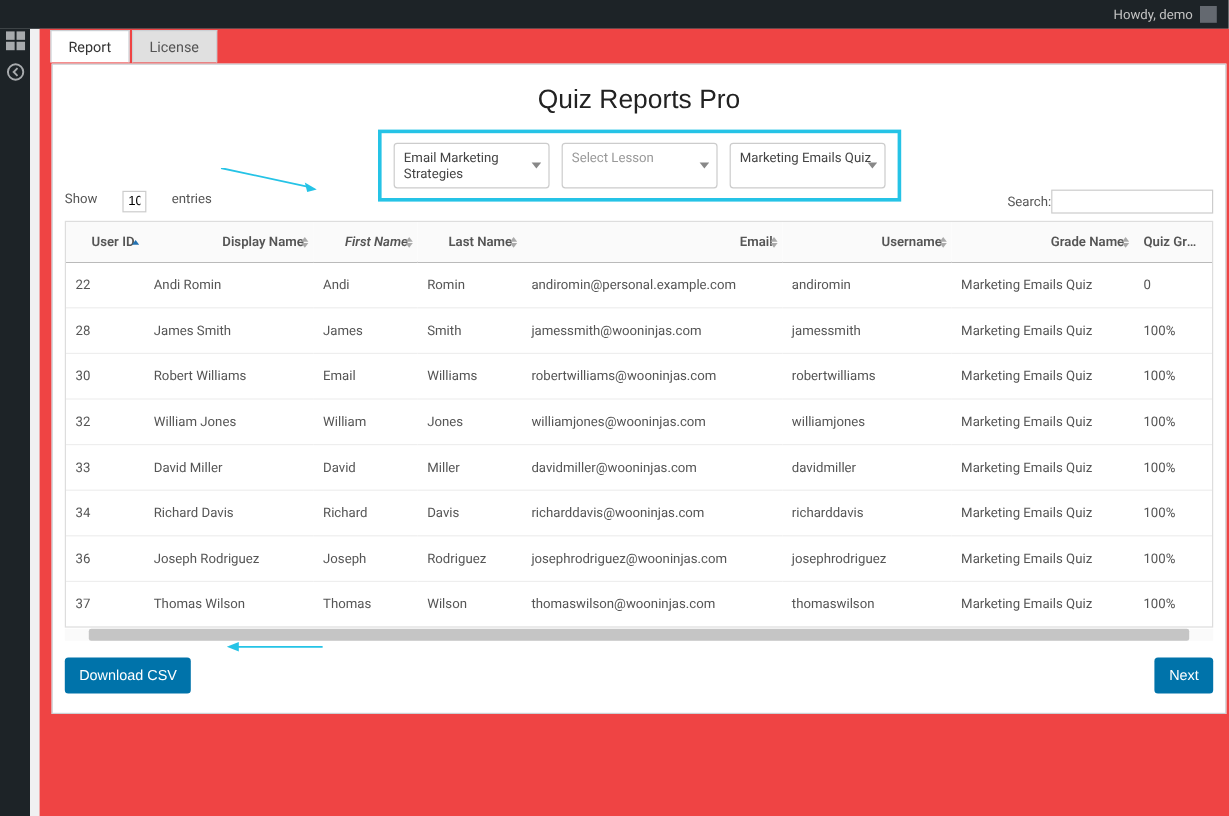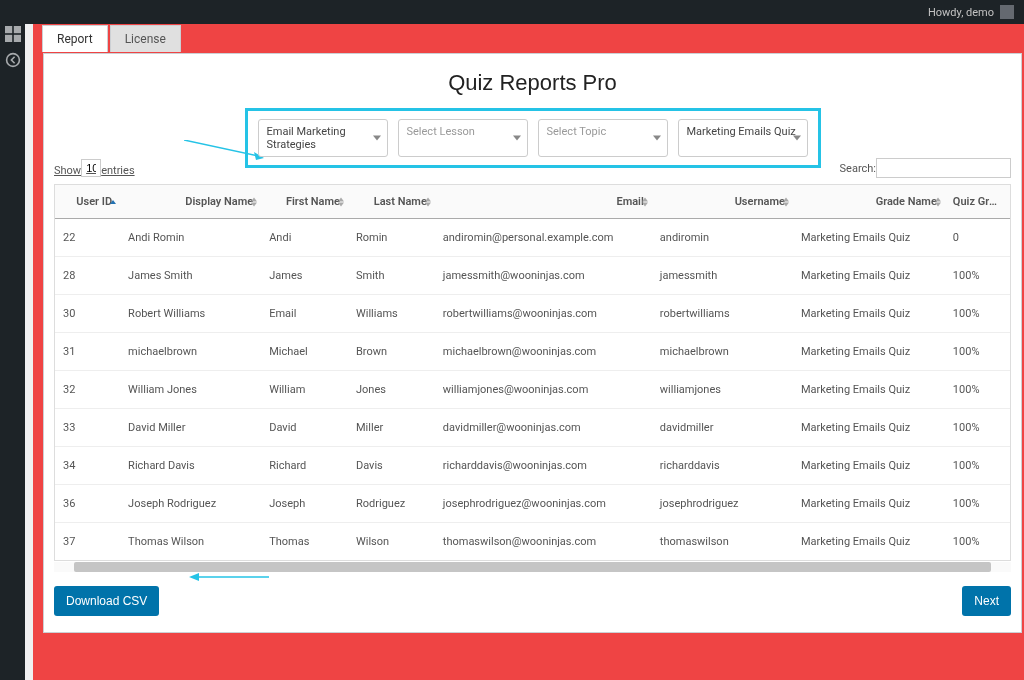--- a/index.html
+++ b/index.html
@@ -136,21 +136,21 @@
   }
   .table-controls {
     display: flex;
     justify-content: space-between;
     align-items: center;
     font-size: 11px;
     color: #555;
     margin-bottom: 6px;
     margin-top: -22px;
   }
-  .show-entries { display: flex; align-items: flex-end; gap: 0; text-decoration: underline; }
+  .show-entries { display: flex; align-items: flex-start; gap: 21px; }
   .show-entries input {
     width: 20px;
     border: 1px solid #ccc;
     padding: 2px 4px;
     font-size: 11px;
   }
   .search-ctrl { display: flex; align-items: center; gap: 0; }
   .search-ctrl input {
     border: 1px solid #ccc;
     padding: 3px 5px;
@@ -199,21 +199,21 @@
   thead th.sorted .up { border-bottom-color: #2271b1; }
   tbody td {
     border-top: 1px solid #eee;
     padding: 12px 8px;
     white-space: nowrap;
     overflow: hidden;
     text-overflow: ellipsis;
   }
   .col-userid { width: 60px; }
   .col-display { width: 130px; }
-  .col-first  { width: 80px; }
+  .col-first  { width: 80px; font-style: italic; }
   .col-last   { width: 80px; }
   .col-email  { width: 200px; }
   .col-username { width: 130px; }
   .col-grade  { width: 140px; }
   .col-score  { width: 60px; }
   .hscroll {
     height: 10px;
     background: #fafafa;
     position: relative;
     margin-top: 1px;
@@ -286,24 +286,20 @@
 
       <div class="filters">
         <div class="selectbox">
           <span>Email Marketing Strategies</span>
           <span class="caret"></span>
         </div>
         <div class="selectbox placeholder">
           <span>Select Lesson</span>
           <span class="caret"></span>
         </div>
-        <div class="selectbox placeholder">
-          <span>Select Topic</span>
-          <span class="caret"></span>
-        </div>
         <div class="selectbox">
           <span>Marketing Emails Quiz</span>
           <span class="caret"></span>
         </div>
       </div>
 
       <div class="table-controls">
         <div class="show-entries">
           <span>Show</span>
           <input type="text" value="10" style="">
@@ -397,30 +393,20 @@
                 <td>30</td>
                 <td>Robert Williams</td>
                 <td>Email</td>
                 <td>Williams</td>
                 <td>robertwilliams@wooninjas.com</td>
                 <td>robertwilliams</td>
                 <td>Marketing Emails Quiz</td>
                 <td>100%</td>
               </tr>
               <tr>
-                <td>31</td>
-                <td>michaelbrown</td>
-                <td>Michael</td>
-                <td>Brown</td>
-                <td>michaelbrown@wooninjas.com</td>
-                <td>michaelbrown</td>
-                <td>Marketing Emails Quiz</td>
-                <td>100%</td>
-              </tr>
-              <tr>
                 <td>32</td>
                 <td>William Jones</td>
                 <td>William</td>
                 <td>Jones</td>
                 <td>williamjones@wooninjas.com</td>
                 <td>williamjones</td>
                 <td>Marketing Emails Quiz</td>
                 <td>100%</td>
               </tr>
               <tr>

